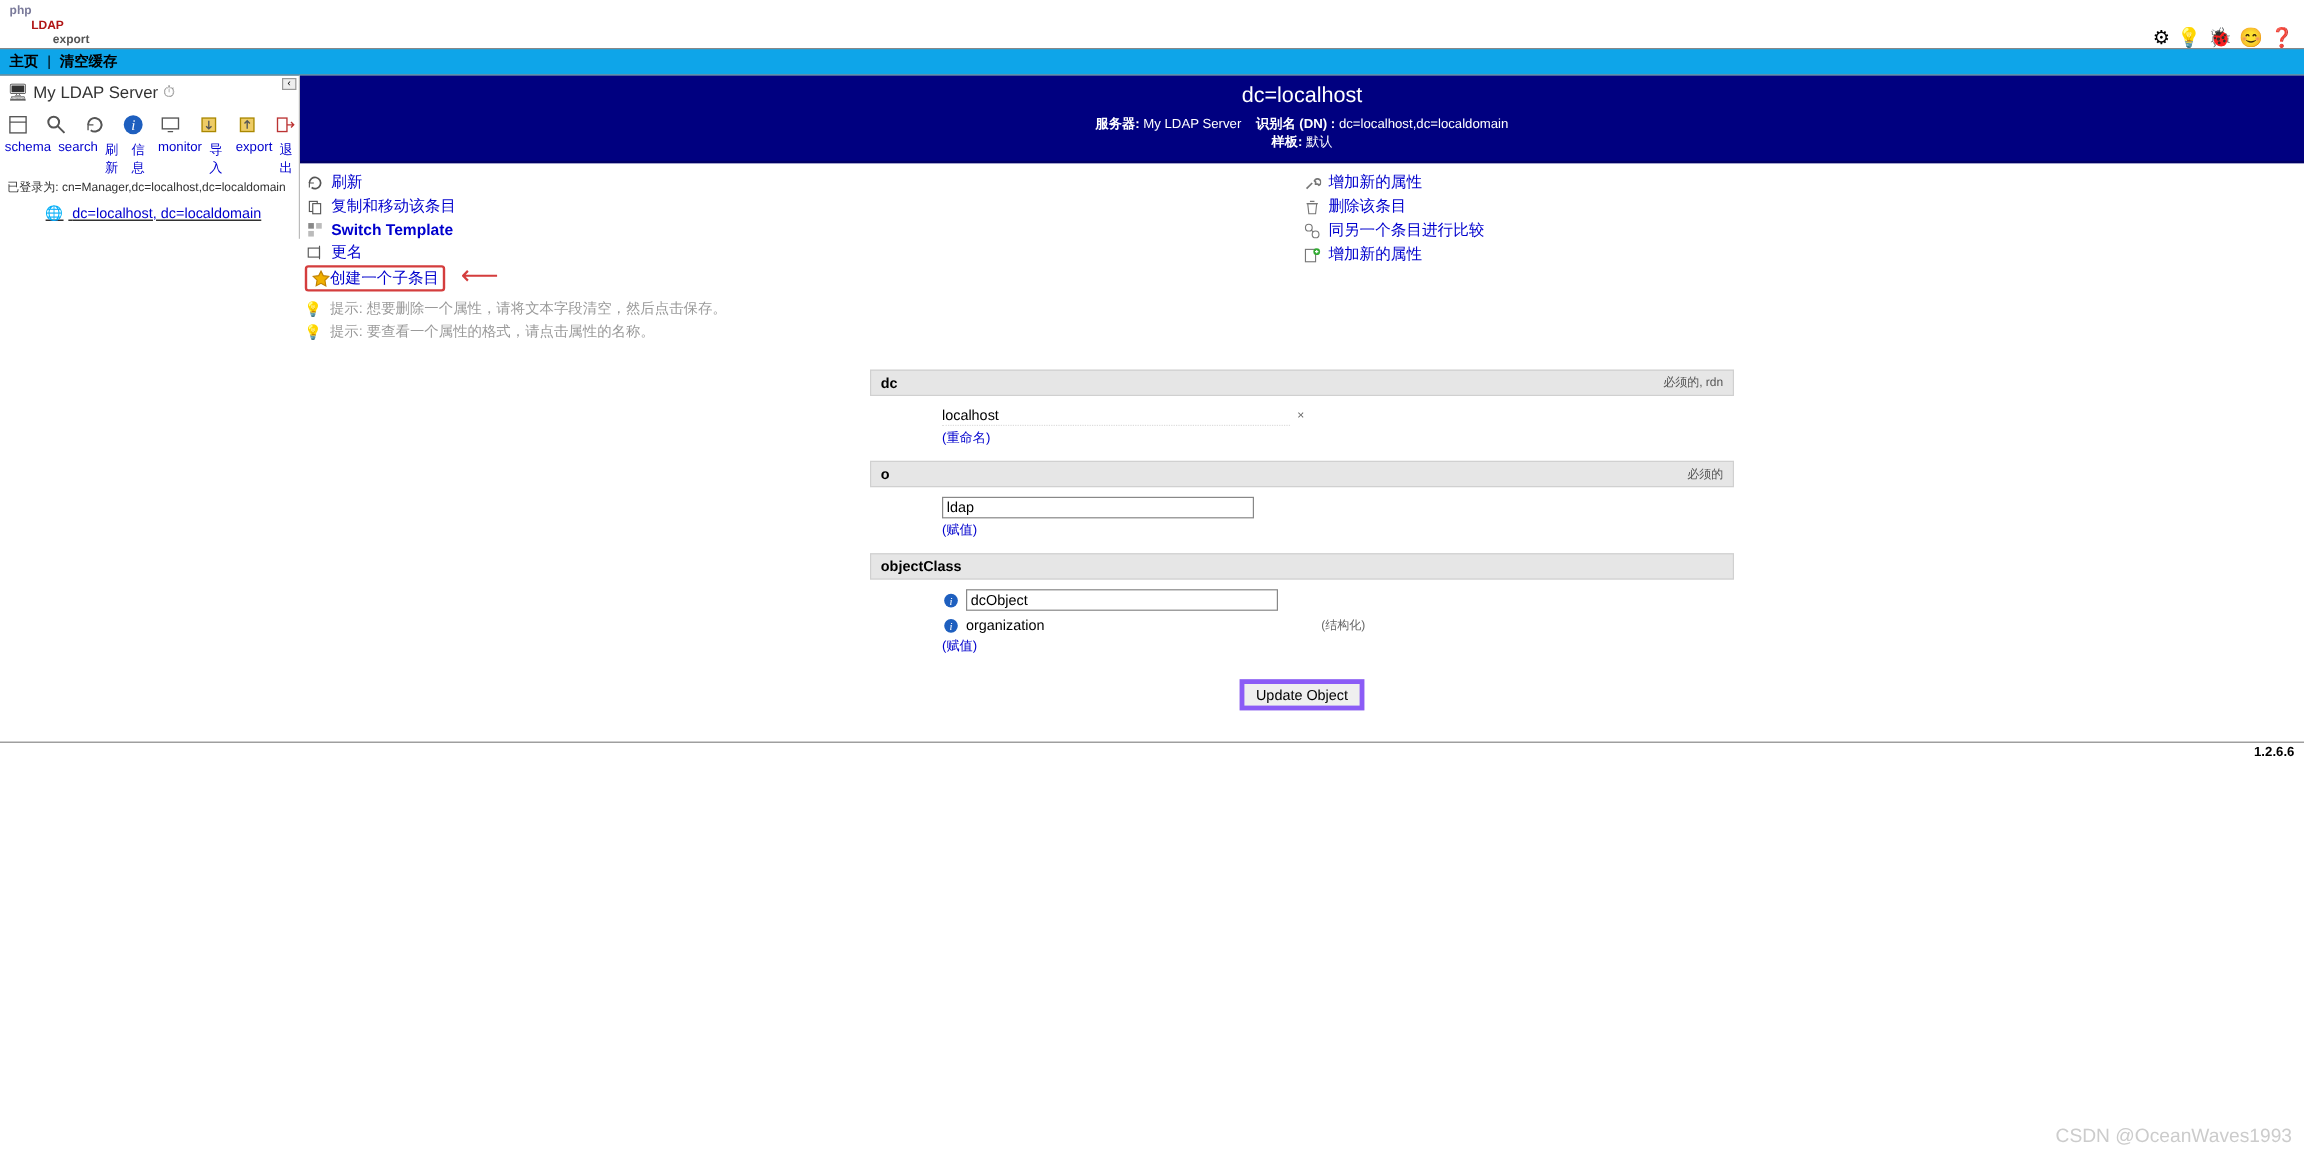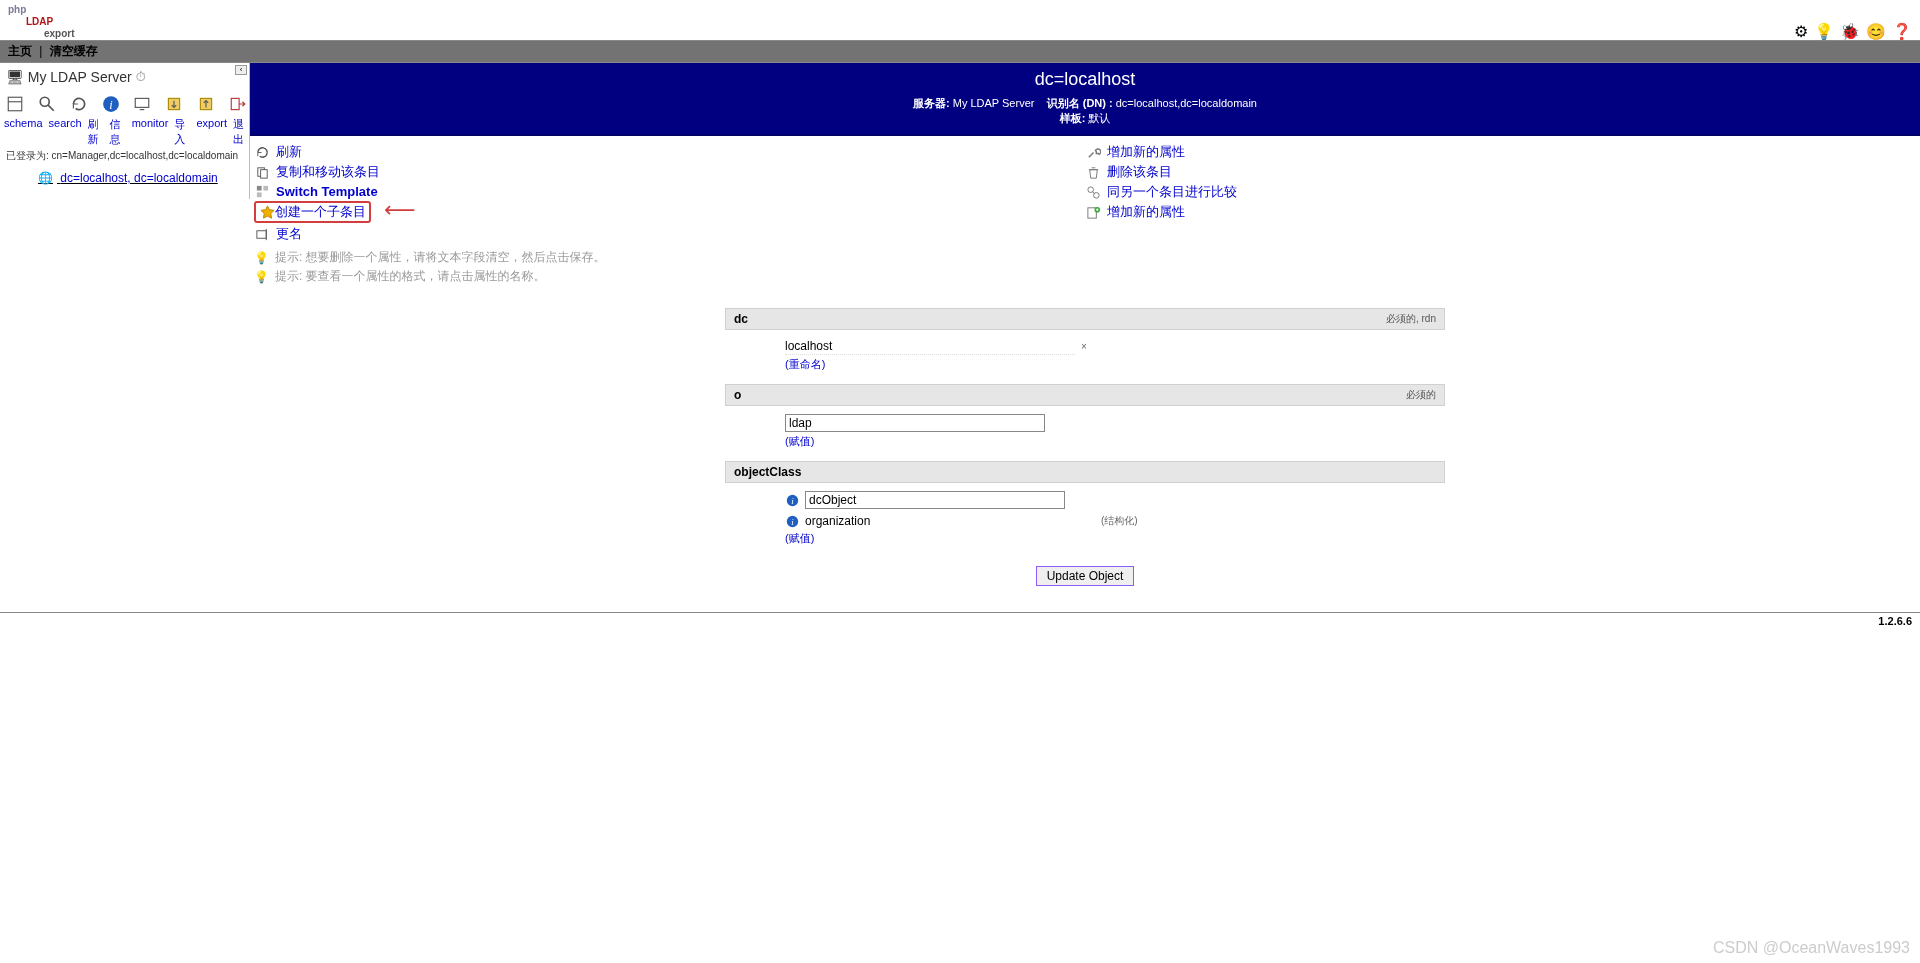--- a/index.html
+++ b/index.html
@@ -5,21 +5,21 @@
   * { box-sizing: border-box; margin: 0; padding: 0; }
   body { font-family: Arial, "Microsoft YaHei", sans-serif; font-size: 12px; color: #000; background: #fff; }
   a { color: #0000cd; text-decoration: none; cursor: pointer; }
 
   .logo-row { padding: 4px 8px 0 8px; }
   .logo { font-weight: bold; font-size: 10px; line-height: 12px; }
   .logo .l1 { color: #7a7a9a; }
   .logo .l2 { color: #b01515; padding-left: 18px; }
   .logo .l3 { color: #555; padding-left: 36px; }
 
-  .menubar { border-top: 1px solid #888; border-bottom: 1px solid #888; background: #737373; padding: 2px 8px; font-size: 12px; }
+  .menubar { border-top: 1px solid #888; border-bottom: 1px solid #888; background: #0ea5e9; padding: 2px 8px; font-size: 12px; }
   .menubar a { color: #000; font-weight: bold; }
   .menubar .sep { margin: 0 4px; }
 
   .layout { display: flex; align-items: flex-start; }
 
   .sidebar { width: 250px; min-width: 250px; border-right: 1px solid #bbb; padding: 4px 0 10px 4px; position: relative; }
   .sidebar .srv-title { font-size: 14px; color: #333; padding: 2px 2px 4px 2px; display: flex; align-items: center; gap: 4px; }
   .srv-title .clock { color: #888; font-size: 13px; }
   .toolbar-icons { display: flex; justify-content: center; gap: 10px; padding: 4px 0 2px 0; }
   .ticon { width: 22px; height: 22px; display:flex; align-items:center; justify-content:center; cursor:pointer; color:#555; }
@@ -58,21 +58,21 @@
   .attr-body { padding: 6px 0 12px 60px; font-size:12px; }
   .attr-body .val-row { display:flex; align-items:center; gap:6px; padding:2px 0; }
   .attr-body input[type=text] { font-size:12px; padding:1px 3px; width:260px; border:1px solid #888; }
   .static-val { width: 290px; padding:1px 0; border-bottom:1px dotted #ddd; }
   .sublink { font-size:11px; color:#0000cd; }
   .side-note { font-size:10px; color:#666; }
   .iicon { width:14px; height:14px; display:inline-flex; align-items:center; justify-content:center; color:#1e5fbf; }
   .iicon svg { width:13px; height:13px; }
 
   .submit-row { text-align:center; padding:8px 0 14px 0; }
-  .submit-row button { font-size:12px; padding:2px 10px; background:#efefef; border:1px solid #8b5cf6; cursor:pointer; }
+  .submit-row button { font-size:12px; padding:2px 10px; background:#efefef; border:4px solid #8b5cf6; cursor:pointer; }
 
   .footer { border-top:1px solid #888; text-align:right; padding:2px 8px; font-size:11px; font-weight:bold; }
   .watermark { position:fixed; bottom:6px; right:10px; color:#ccc; font-size:16px; }
   .top-icons { position:absolute; top:22px; right:8px; display:flex; gap:6px; }
   .top-icons span { font-size:16px; cursor:pointer; }
 </style>
 </head>
 <body>
 
 <div class="logo-row">
@@ -215,39 +215,39 @@
             <span class="aicon">
               <svg viewBox="0 0 16 16">
                 <rect x="2" y="2" width="5" height="5" fill="#888"></rect>
                 <rect x="9" y="2" width="5" height="5" fill="#bbb"></rect>
                 <rect x="2" y="9" width="5" height="5" fill="#bbb"></rect>
               </svg>
             </span>
             <a style="font-weight: bold;">Switch Template</a>
           </div>
           <div class="action">
+            <span class="aicon">
+              <svg viewBox="0 0 16 16">
+                <rect x="2" y="4" width="10" height="8" fill="none" stroke="#555"></rect>
+                <line x1="12" y1="2" x2="12" y2="14" stroke="#555"></line>
+              </svg>
+            </span>
+            <a>更名</a>
+          </div>
+          <div class="action">
             <span class="highlight-box">
               <span class="aicon">
                 <svg viewBox="0 0 16 16">
                   <path d="M8 1l2 4 5 .7-3.5 3.4.8 5L8 11.8 3.7 14l.8-5L1 5.7 6 5z" fill="#f0b000" stroke="#c08000"></path>
                 </svg>
               </span>
               <a>创建一个子条目</a>
             </span>
             <span class="arrow">⟵</span>
           </div>
-          <div class="action">
-            <span class="aicon">
-              <svg viewBox="0 0 16 16">
-                <rect x="2" y="4" width="10" height="8" fill="none" stroke="#555"></rect>
-                <line x1="12" y1="2" x2="12" y2="14" stroke="#555"></line>
-              </svg>
-            </span>
-            <a>更名</a>
-          </div>
         </div>
       <div class="actions-col" id="actions-right">
           <div class="action">
             <span class="aicon">
               <svg viewBox="0 0 16 16">
                 <path d="M3 13l5-5m2-2a3 3 0 1 1 4 4l-1-1-2 0 0-2z" fill="none" stroke="#777" stroke-width="1.5"></path>
               </svg>
             </span>
             <a>增加新的属性</a>
           </div>

